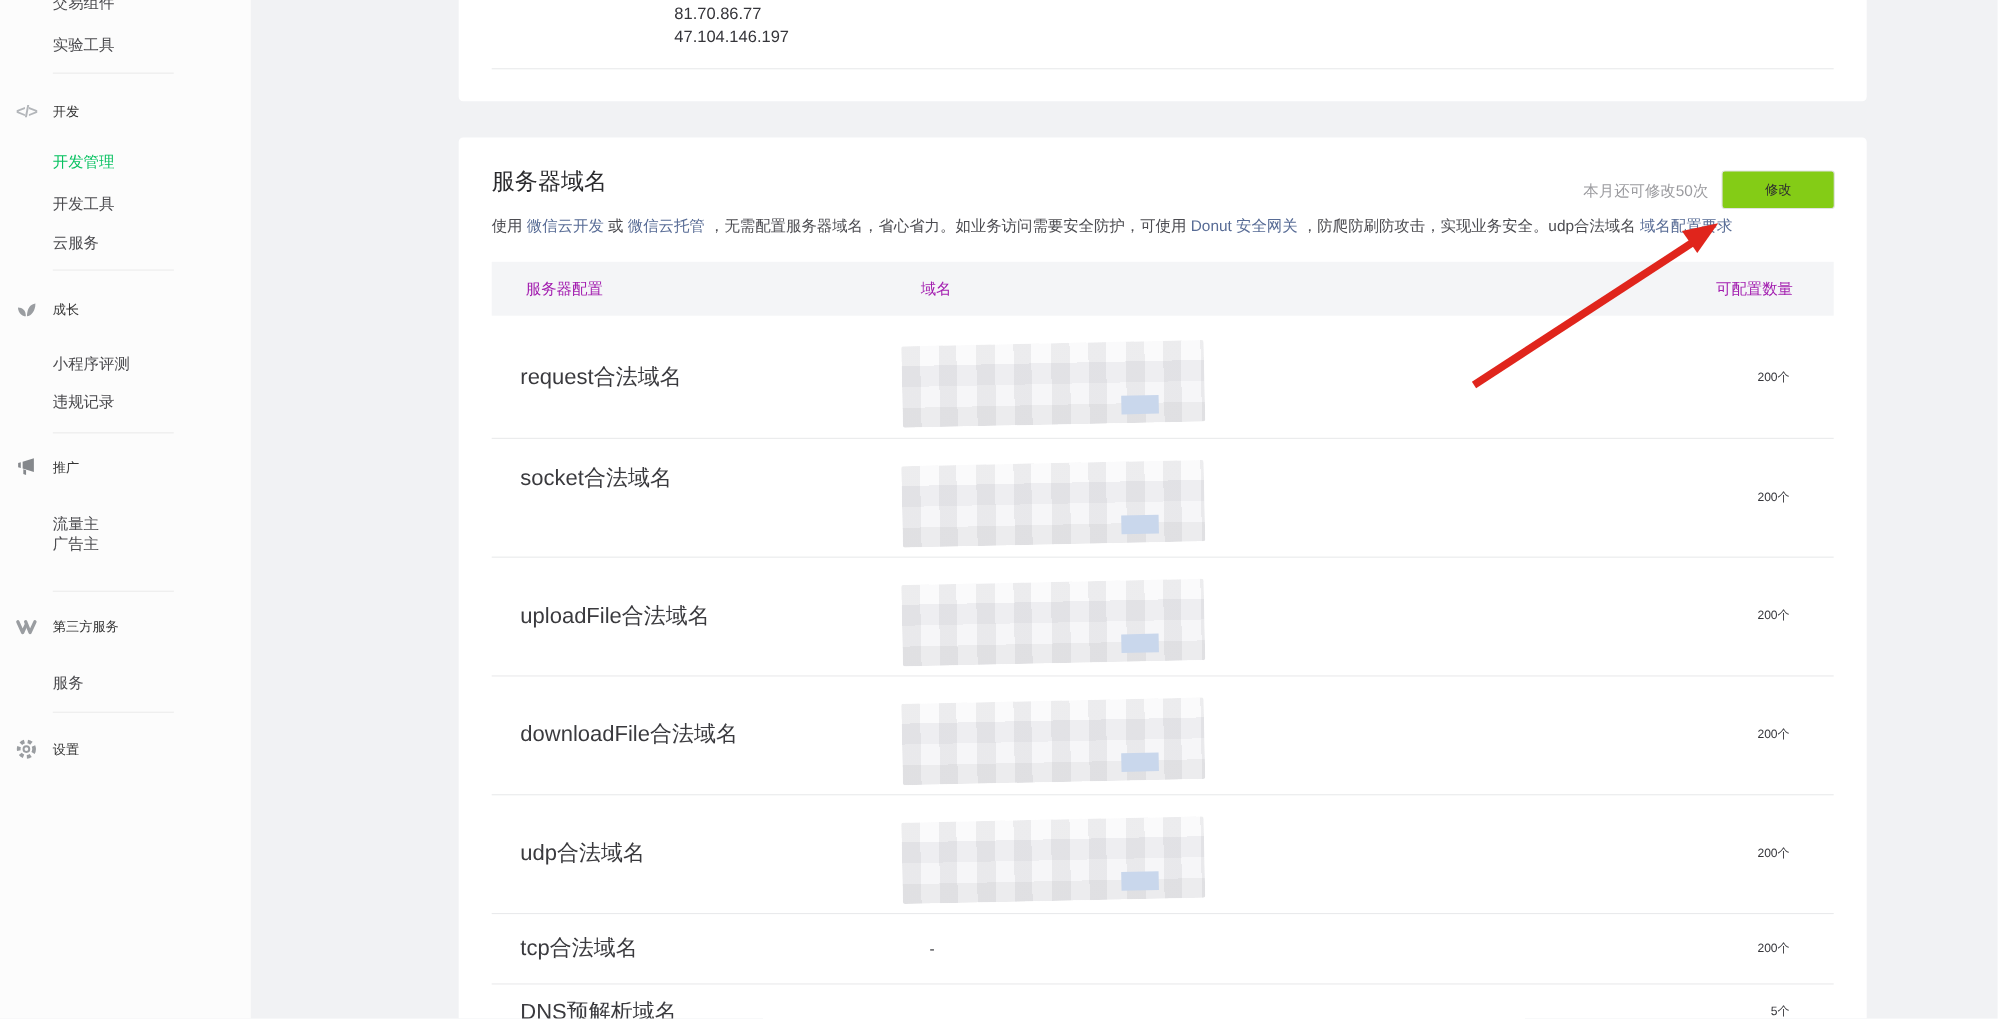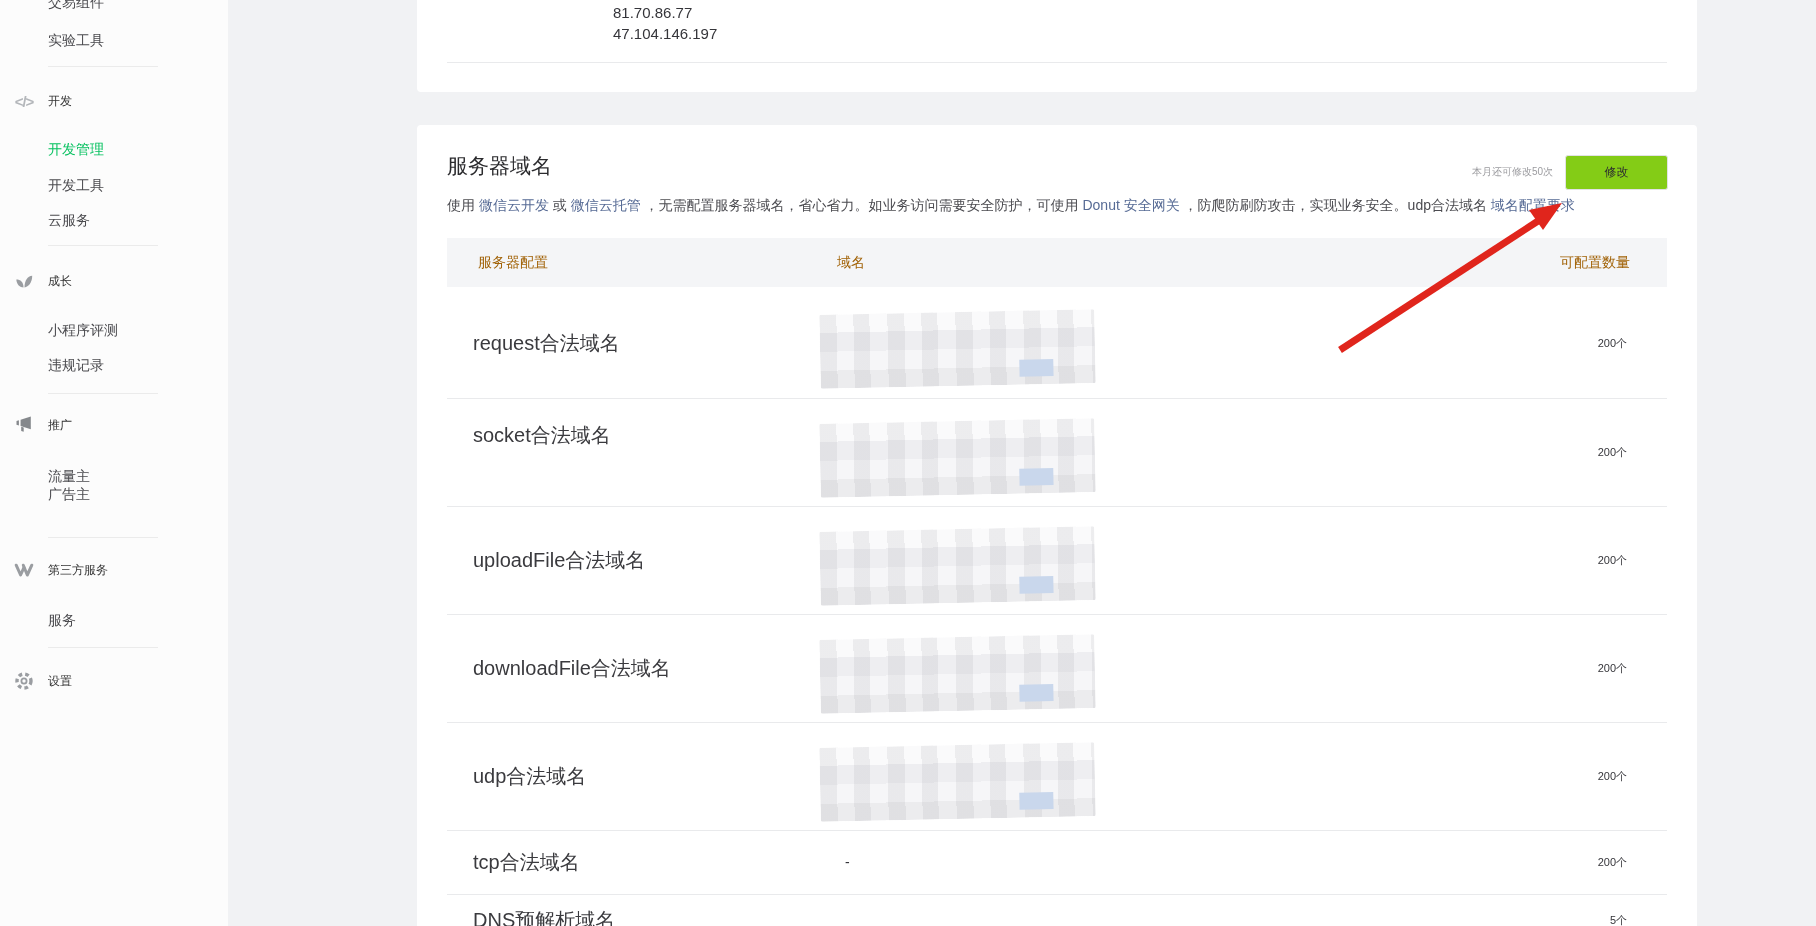--- a/index.html
+++ b/index.html
@@ -7,40 +7,40 @@
     width:1816px;height:926px;overflow:hidden;position:relative;
     background:#f1f2f4;
     font-family:"Liberation Sans","DejaVu Sans",sans-serif;
     -webkit-font-smoothing:antialiased;
   }
   
   .sidebar{position:absolute;left:0;top:0;width:228px;height:926px;background:#fcfcfc;}
   .side-item{position:absolute;left:48px;white-space:nowrap;cursor:pointer;}
   .side-sub{font-size:14px;line-height:22px;color:#4a4a4e;}
   .side-sec{font-size:12px;line-height:24px;color:#333;}
-  .side-sub.active{color:#07c160;}
+  .side-sub.active{color:#07c160;font-family:Liberation Serif, serif;}
   .side-divider{position:absolute;left:48px;width:110px;height:1px;background:#ebebeb;}
   .side-icon{position:absolute;left:12px;width:24px;height:24px;color:#9a9da1;display:flex;align-items:center;justify-content:center;}
   .code-glyph{font-size:15px;letter-spacing:-1px;color:#b3b6ba;font-weight:600;}
   
   .card{position:absolute;left:417px;width:1280px;background:#fff;}
   .card-top{top:0;height:92px;border-radius:0 0 4px 4px;}
   .card-main{top:125px;height:801px;border-radius:4px 4px 0 0;}
   .ip-block{position:absolute;left:196px;top:2px;font-size:15px;line-height:21px;color:#35353a;}
   .hline{position:absolute;left:30px;right:30px;height:1px;background:#e9eaec;}
   
   .sec-title{position:absolute;left:30px;top:27px;font-size:21px;line-height:28px;color:#2b2b2e;}
-  .quota{position:absolute;right:144px;top:40px;font-size:10px;color:#9b9b9f;}
+  .quota{position:absolute;right:144px;top:40px;font-size:14px;color:#9b9b9f;}
   .modify-btn{position:absolute;right:29px;top:30px;width:103px;height:35px;background:#84cc16;
     border:1px solid #e2e2e4;border-radius:3px;font-size:12px;color:#2d2d30;
     display:flex;align-items:center;justify-content:center;cursor:pointer;box-sizing:border-box;}
   .desc{position:absolute;left:30px;top:70px;font-size:14px;line-height:20px;color:#4b4b50;white-space:nowrap;}
   .desc .link{color:#576b95;cursor:pointer;}
   
-  .thead{position:absolute;left:30px;top:113px;width:1220px;height:49px;background:#f4f5f7;font-size:14px;color:#a16207;}
+  .thead{position:absolute;left:30px;top:113px;width:1220px;height:49px;background:#f4f5f7;font-size:14px;color:#a21caf;}
   .th{position:absolute;top:0;line-height:49px;}
   .th-config{left:31px;}
   .th-domain{left:390px;}
   .th-count{right:37px;}
   .row-label{position:absolute;left:56px;font-size:20px;color:#3a3a3e;line-height:20px;}
   .row-count{position:absolute;right:70px;font-size:11px;color:#35353a;line-height:20px;}
   .row-domain-dash{position:absolute;left:428px;font-size:14px;color:#35353a;line-height:20px;}
   .row-divider{position:absolute;left:30px;width:1220px;height:1px;background:#e9eaec;}
   
   .mosaic{position:absolute;left:403px;width:275px;height:74px;border-radius:2px;

